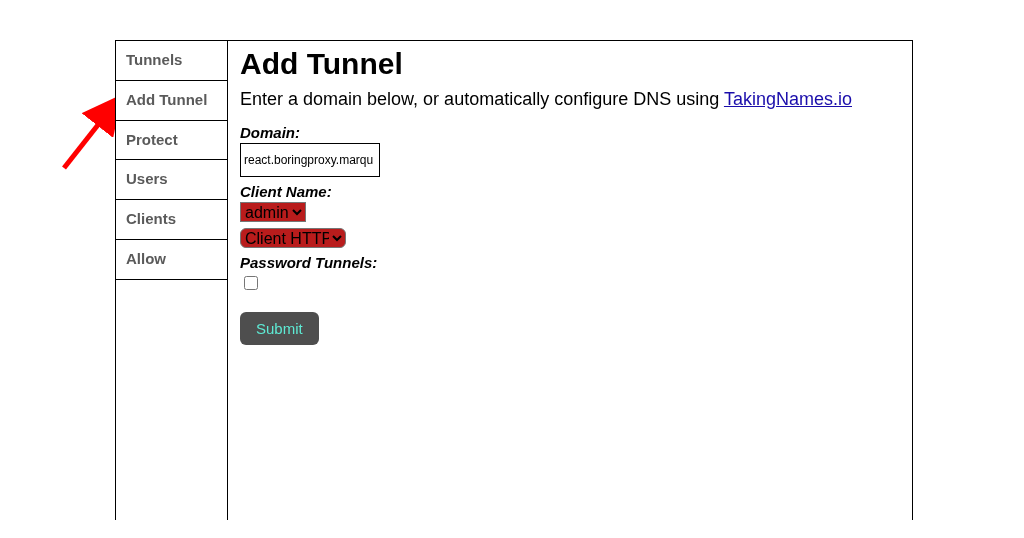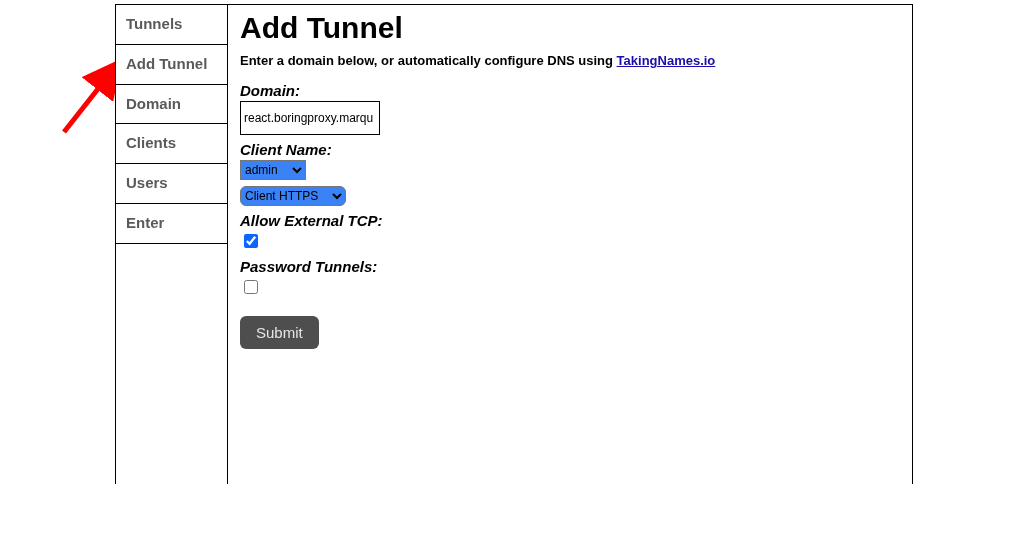--- a/index.html
+++ b/index.html
@@ -7,20 +7,21 @@
     margin: 0;
     padding: 0;
     font-family: Arial, Helvetica, sans-serif;
     background: #fff;
     color: #000;
   }
   .stage {
     position: relative;
     width: 1024px;
     height: 484px;
+    margin-top: 36px;
   }
   .app-frame {
     position: absolute;
     left: 115px;
     top: 4px;
     width: 798px;
     height: 484px;
     border: 1px solid #000;
     display: flex;
     background: #fff;
@@ -44,59 +45,58 @@
     flex: 1;
     padding: 4px 12px 12px 12px;
     overflow: hidden;
   }
   .page-title {
     font-size: 30px;
     font-weight: 800;
     margin: 2px 0 8px 0;
   }
   .intro {
-    font-size: 13px;
+    font-size: 18px;
     margin-bottom: 14px;
-    font-weight: bold;
   }
   .intro a { color: #1a0dab; text-decoration: underline; }
   .form-row { margin-bottom: 6px; }
   .form-label {
     font-weight: 700;
     font-size: 15px;
     margin-bottom: 2px;
     font-style: italic;
   }
   .text-input {
     width: 140px;
     height: 20px;
     font-size: 12px;
     border: 1px solid #000;
     padding: 16px 3px;
     font-family: Arial, Helvetica, sans-serif;
   }
   .select-input {
     height: 20px;
-    font-size: 12px;
+    font-size: 16px;
     border: 1px solid #767676;
-    background: #3b82f6;
+    background: #b91c1c;
     font-family: Arial, Helvetica, sans-serif;
   }
   .select-input.small { width: 66px; }
   .select-input.med { width: 106px; border-radius: 6px; }
   .checkbox {
     width: 14px;
     height: 14px;
     accent-color: #0a66ff;
   }
   .submit-btn {
     display: inline-block;
     margin-top: 12px;
     background: #4e4e4e;
-    color: #e5e5e5;
+    color: #5eead4;
     font-size: 15px;
     padding: 8px 16px;
     border: none;
     border-radius: 6px;
     cursor: pointer;
   }
   
   .arrow-svg {
     position: absolute;
     left: 58px;
@@ -118,24 +118,24 @@
       </marker>
     </defs>
     <line x1="6" y1="82" x2="58" y2="16" stroke="#ff0000" stroke-width="5" marker-end="url(#ah)"></line>
   </svg>
 
   <div class="app-frame">
 
     <div class="sidebar">
       <div class="sidebar-item">Tunnels</div>
       <div class="sidebar-item">Add Tunnel</div>
-      <div class="sidebar-item">Domain</div>
+      <div class="sidebar-item">Protect</div>
+      <div class="sidebar-item">Users</div>
       <div class="sidebar-item">Clients</div>
-      <div class="sidebar-item">Users</div>
-      <div class="sidebar-item">Enter</div>
+      <div class="sidebar-item">Allow</div>
     </div>
 
     <div class="main">
       <div class="page-title">Add Tunnel</div>
 
       <div class="intro">
         <span>Enter a domain below, or automatically configure DNS using </span><a href="#">TakingNames.io</a>
       </div>
 
       <div class="form-row">
@@ -152,24 +152,20 @@
       </div>
 
 
 
       <div class="form-row">
         <select class="select-input med">
           <option>Client HTTPS</option>
         </select>
       </div>
 
-      <div class="form-row">
-        <div class="form-label">Allow External TCP:</div>
-        <input class="checkbox" type="checkbox" checked="" style="">
-      </div>
 
       <div class="form-row">
         <div class="form-label">Password Tunnels:</div>
         <input class="checkbox" type="checkbox" style="">
       </div>
 
       <button class="submit-btn">Submit</button>
     </div>
 
   </div>

